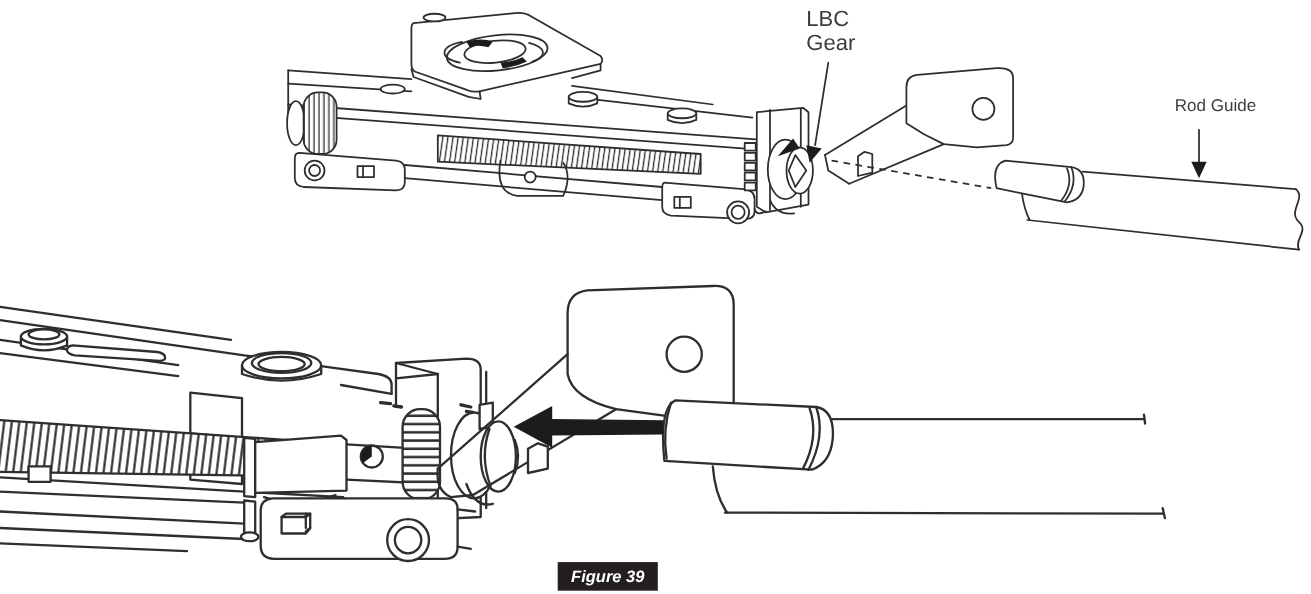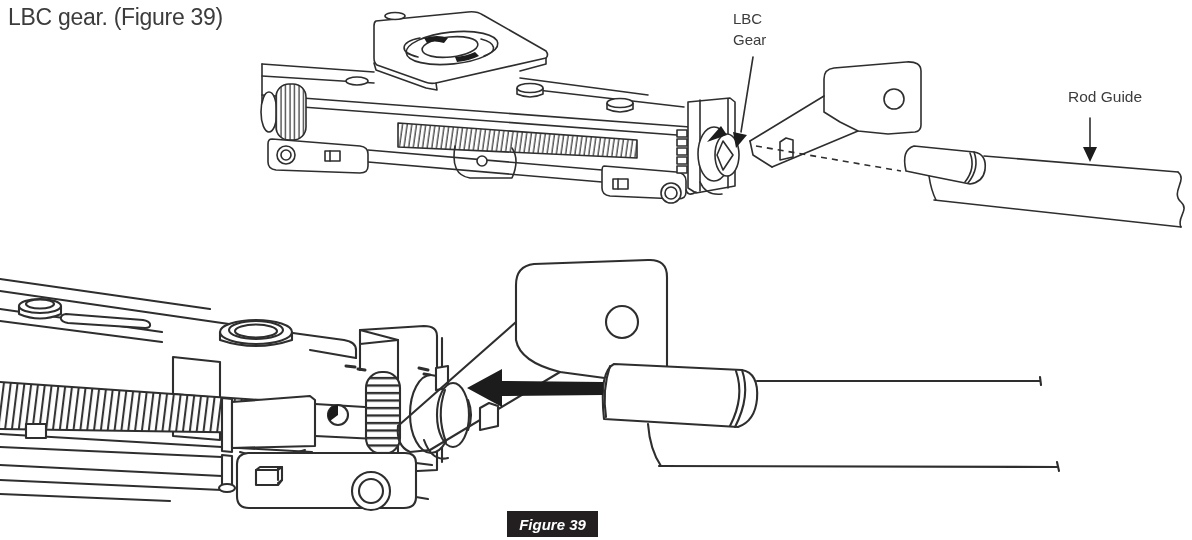--- a/index.html
+++ b/index.html
@@ -4,21 +4,21 @@
 <style>
   :root{
     --ink:#2e2e2e; --text:#3c3c3c; --arrow-fill:#1c1c1c;
     --badge-bg:#231f20; --badge-fg:#ffffff; --page-bg:#ffffff;
   }
   html,body{margin:0;padding:0;background:var(--page-bg);}
   .page{position:relative;width:1192px;height:540px;background:var(--page-bg);
         font-family:"Liberation Sans",sans-serif;overflow:hidden;}
   .caption{position:absolute;left:8px;top:4px;font-size:23px;letter-spacing:-0.3px;
            color:var(--text);}
-  .lbl{position:absolute;color:var(--text);font-size:15px;line-height:21px;}
+  .lbl{position:absolute;color:var(--text);font-size:20px;line-height:21px;}
   .lbl-lbc{left:733px;top:8px;}
   .lbl-lbc span{display:block;}
   .lbl-rod{left:1046px;top:86px;font-size:15.5px;margin-left:22px;}
   .badge{position:absolute;left:507px;top:511px;width:91px;height:26px;
          background:var(--badge-bg);color:var(--badge-fg);font-size:15px;font-weight:bold;
          display:flex;align-items:center;justify-content:center;font-style:italic;}
   svg{position:absolute;left:0;top:0;}
   .ln{fill:none;stroke:var(--ink);stroke-width:1.6;stroke-linecap:round;stroke-linejoin:round;}
   .lnw{fill:#fff;stroke:var(--ink);stroke-width:1.6;stroke-linejoin:round;}
   .bl{fill:none;stroke:var(--ink);stroke-width:2.1;stroke-linecap:round;stroke-linejoin:round;}
@@ -251,21 +251,20 @@
         <path class="blw" d="M604,419 Q599,371 614,364 L742,370 Q759,373 757,399 Q755,421 738,427 Z"></path>
         <path class="bl" d="M742,370 Q751,396 735,427"></path>
         <path class="bl" d="M736,371 Q745,397 730,426"></path>
         <path class="bl" d="M610,366 Q602,390 606,417"></path>
       </g>
 
       <polygon class="dk" points="467,388 502,369 502,381 603,382 603,395 502,396 502,407"></polygon>
     </g>
   </svg>
 
-  <div class="caption">LBC gear. (Figure 39)</div>
 
   <div class="lbl lbl-lbc">
     <span>LBC</span>
     <span>Gear</span>
   </div>
 
   <div class="lbl lbl-rod">Rod Guide</div>
 
   <div class="badge">Figure 39</div>
 </div>

